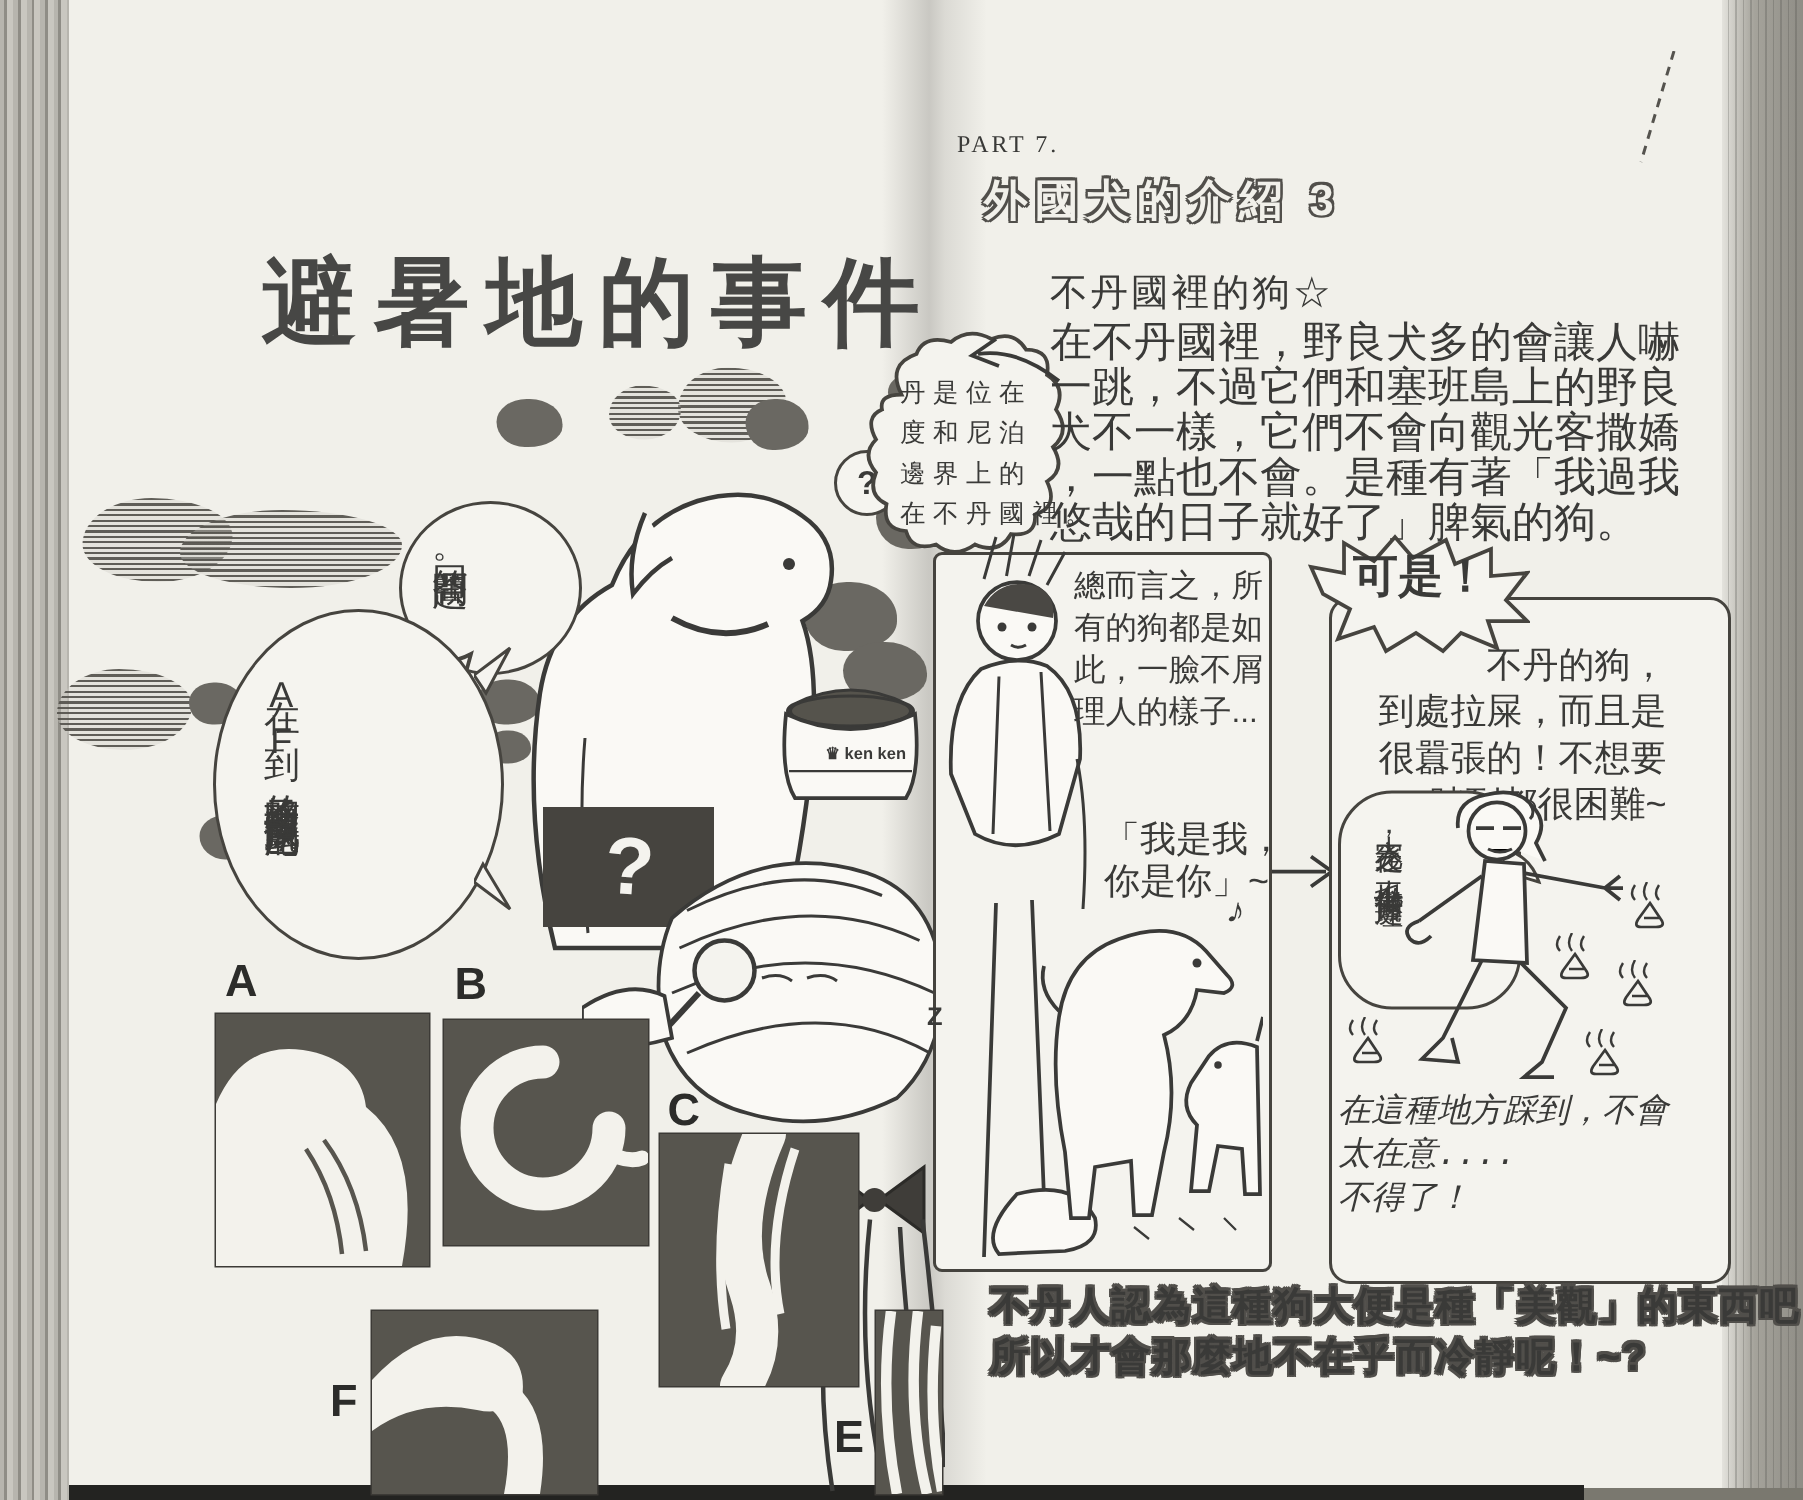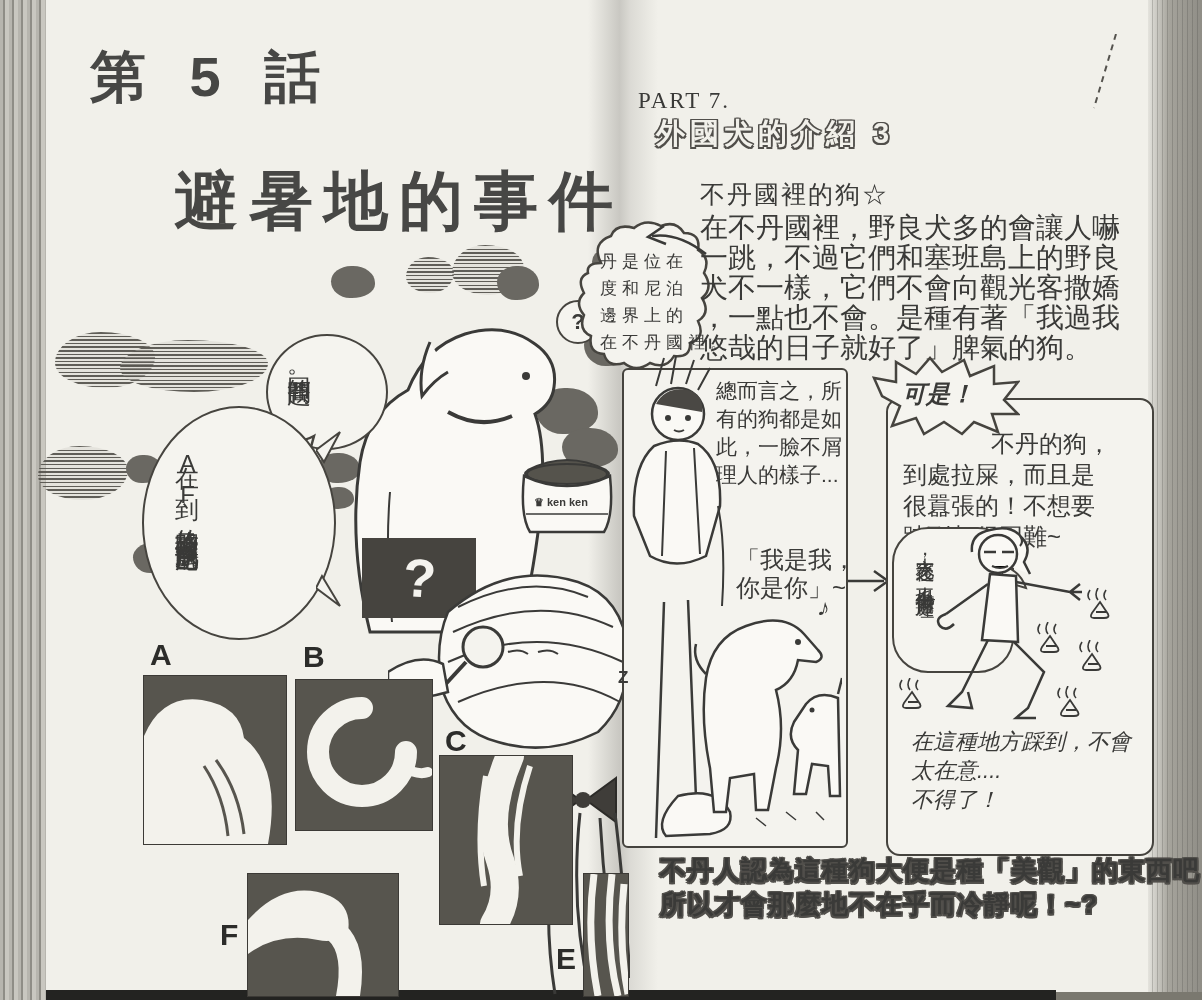--- a/index.html
+++ b/index.html
@@ -23,35 +23,34 @@
   .outline-text{color:#f1f0ea;font-weight:700;
     text-shadow:-1.5px -1.5px 0 #514f4b,1.5px -1.5px 0 #514f4b,-1.5px 1.5px 0 #514f4b,1.5px 1.5px 0 #514f4b,0 1.5px 0 #514f4b,0 -1.5px 0 #514f4b,1.5px 0 0 #514f4b,-1.5px 0 0 #514f4b;}
   .vtext{writing-mode:vertical-rl;text-orientation:upright;letter-spacing:2px;}
   .bubble{background:#f5f4ef;border:2px solid #46443f;}
   .tone{background:repeating-linear-gradient(180deg,rgba(88,86,80,.95) 0 1.5px,rgba(205,203,196,.35) 1.5px 3.6px);
         border-radius:46% 54% 50% 50%/55% 45% 55% 45%;}
   .blob{background:#6a6862;border-radius:48% 52% 55% 45%/50% 55% 45% 55%;}
   .panel-photo{background:#57554e;box-shadow:0 0 0 1px #3c3a36;}
   .panel-label{font-weight:700;font-size:30px;color:#2c2c2a;}
   .frame{background:#f4f3ee;border:2px solid #45433e;}
-  .hand{font-family:Liberation Sans, sans-serif;font-style:italic;color:#3e3e3a;margin-left:19px;}
+  .hand{font-family:Liberation Mono, monospace;font-style:italic;color:#3e3e3a;}
   svg{display:block;}
 </style>
 </head>
 <body>
 
 <div id="scan">
 
   <div class="abs" id="left-edge"></div>
   <div class="abs" id="right-edge"></div>
   <div class="abs" id="gutter"></div>
   <div class="abs" id="bottom-band"></div>
   <div class="abs" id="bottom-band-r"></div>
 
-  <div class="abs title" style="left:90px;top:40px;font-size:56px;letter-spacing:14px;">第 5 話</div>
   <div class="abs title" style="left:174px;top:158px;font-size:64px;letter-spacing:11px;">避暑地的事件</div>
 
   <div class="abs tone" style="left:452px;top:245px;width:72px;height:50px;"></div>
   <div class="abs tone" style="left:406px;top:257px;width:48px;height:36px;"></div>
   <div class="abs blob" style="left:331px;top:266px;width:44px;height:32px;"></div>
   <div class="abs tone" style="left:55px;top:332px;width:100px;height:56px;"></div>
   <div class="abs tone" style="left:120px;top:340px;width:148px;height:52px;"></div>
   <div class="abs tone" style="left:38px;top:446px;width:90px;height:54px;"></div>
   <div class="abs blob" style="left:126px;top:455px;width:36px;height:28px;"></div>
   <div class="abs blob" style="left:133px;top:543px;width:40px;height:30px;"></div>
@@ -89,21 +88,21 @@
     <path d="M0,160 L24,178 L6,148 Z" fill="#f5f4ef" stroke="#46443f" stroke-width="2"></path>
   </svg>
   <div class="abs vtext" style="left:170px;top:448px;height:150px;font-size:24px;line-height:34px;">在A到F的格子裡面尋找凱凱的尾巴?</div>
 
   <svg class="abs" style="left:514px;top:456px;" width="106" height="82" viewBox="0 0 106 82">
     <path d="M14,22 Q53,2 92,22 Q98,18 92,14 Q53,-6 14,14 Q8,18 14,22" fill="#55534c" stroke="#3a3a38" stroke-width="2"></path>
     <ellipse cx="53" cy="18" rx="40" ry="10" fill="#55534c" stroke="#3a3a38" stroke-width="2"></ellipse>
     <path d="M10,20 Q6,60 16,76 L90,76 Q100,60 96,20 Q53,40 10,20 Z" fill="#faf9f5" stroke="#3a3a38" stroke-width="2.5"></path>
     <line x1="12" y1="58" x2="94" y2="58" stroke="#3a3a38" stroke-width="1.5"></line>
   </svg>
-  <div class="abs" style="left:534px;top:496px;width:70px;text-align:left;font-size:11px;font-weight:700;">♛ ken ken</div>
+  <div class="abs" style="left:534px;top:496px;width:70px;text-align:right;font-size:11px;font-weight:700;">♛ ken ken</div>
 
   <div class="abs" style="left:362px;top:538px;width:114px;height:80px;background:#46443f;
        display:flex;align-items:center;justify-content:center;">
     <span style="color:#f4f3ee;font-size:54px;font-weight:700;transform:rotate(4deg);">?</span>
   </div>
 
   <svg class="abs" style="left:388px;top:552px;" width="242" height="210" viewBox="0 0 242 210">
     <path d="M60,60 Q120,8 190,30 Q235,45 240,100 Q242,150 210,180 Q160,205 110,190 Q70,180 55,140 Q45,95 60,60 Z" fill="#faf9f5" stroke="#3a3a38" stroke-width="2.5"></path>
     <path d="M70,55 Q140,20 200,45 M65,80 Q150,40 225,75 M60,110 Q150,70 235,110 M70,150 Q160,110 232,150" fill="none" stroke="#3a3a38" stroke-width="2"></path>
     <circle cx="95" cy="95" r="20" fill="#f4f3ee" stroke="#3a3a38" stroke-width="3"></circle>
@@ -160,21 +159,21 @@
     <div class="print-line">度和尼泊</div>
     <div class="print-line">邊界上的</div>
     <div class="print-line">在不丹國裡。</div>
   </div>
 
   <svg class="abs" style="left:638px;top:224px;" width="70" height="40" viewBox="0 0 70 40">
     <path d="M68,30 Q40,8 14,12" fill="none" stroke="#3a3a38" stroke-width="2.5"></path>
     <path d="M26,2 L10,13 L28,20" fill="none" stroke="#3a3a38" stroke-width="2.5"></path>
   </svg>
 
-  <div class="abs" style="left:638px;top:88px;font-family:'Liberation Serif',serif;font-size:23px;letter-spacing:2px;">PART 7.</div>
+  <div class="abs" style="left:638px;top:88px;font-family:'Liberation Serif',serif;font-size:16px;letter-spacing:2px;">PART 7.</div>
   <svg class="abs" style="left:1084px;top:34px;" width="40" height="78" viewBox="0 0 40 78">
     <line x1="32" y1="0" x2="10" y2="74" stroke="#55534e" stroke-width="2" stroke-dasharray="6 5"></line>
   </svg>
   <div class="abs outline-text" style="left:656px;top:114px;font-size:29px;letter-spacing:5px;">外國犬的介紹 3</div>
   <div class="abs" style="left:700px;top:178px;font-size:25px;letter-spacing:2px;">不丹國裡的狗☆</div>
 
   <div class="abs" style="left:700px;top:213px;font-size:28px;line-height:30px;">
     <div class="print-line">在不丹國裡，野良犬多的會讓人嚇</div>
     <div class="print-line">一跳，不過它們和塞班島上的野良</div>
     <div class="print-line">犬不一樣，它們不會向觀光客撒嬌</div>
@@ -218,22 +217,22 @@
     <path d="M130,220 L140,228 M160,214 L170,222 M190,214 L198,222" stroke="#3a3a38" stroke-width="1.5"></path>
   </svg>
   <svg class="abs" style="left:848px;top:568px;" width="46" height="26" viewBox="0 0 46 26">
     <path d="M0,13 L36,13 M26,3 L40,13 L26,23" fill="none" stroke="#3a3a38" stroke-width="2.5"></path>
   </svg>
 
   <div class="abs frame" style="left:886px;top:398px;width:264px;height:454px;border-radius:14px;"></div>
   <svg class="abs" style="left:872px;top:356px;" width="148" height="80" viewBox="0 0 148 80">
     <path d="M10,40 L2,22 L24,26 L24,6 L44,18 L58,2 L70,16 L92,4 L98,20 L122,10 L122,28 L146,26 L132,44 L146,58 L120,58 L126,76 L102,66 L90,78 L72,66 L52,78 L44,62 L20,70 L28,50 Z" fill="#f5f4ef" stroke="#46443f" stroke-width="2.5"></path>
   </svg>
-  <div class="abs" style="left:902px;top:378px;font-size:24px;font-weight:700;font-style:italic;">可是！</div>
-  <div class="abs" style="left:903px;top:428px;font-size:24px;line-height:31px;">
+  <div class="abs" style="left:902px;top:364px;font-size:30px;font-weight:700;">可是！</div>
+  <div class="abs" style="left:903px;top:428px;font-size:24px;line-height:31px;text-align:right;">
     <div class="print-line" style="padding-left:88px;">不丹的狗，</div>
     <div class="print-line">到處拉屎，而且是</div>
     <div class="print-line">很囂張的！不想要</div>
     <div class="print-line">踏到都很困難~</div>
   </div>
   <div class="abs bubble" style="left:892px;top:527px;width:118px;height:142px;border-radius:36px;"></div>
   <svg class="abs" style="left:1002px;top:560px;" width="26" height="30" viewBox="0 0 26 30">
     <path d="M0,6 Q18,10 24,28 Q10,24 0,20 Z" fill="#f5f4ef" stroke="#46443f" stroke-width="2"></path>
   </svg>
   <div class="abs vtext" style="left:912px;top:542px;height:112px;font-size:19px;line-height:26px;">大完之後，也不去做任何處理—</div>

